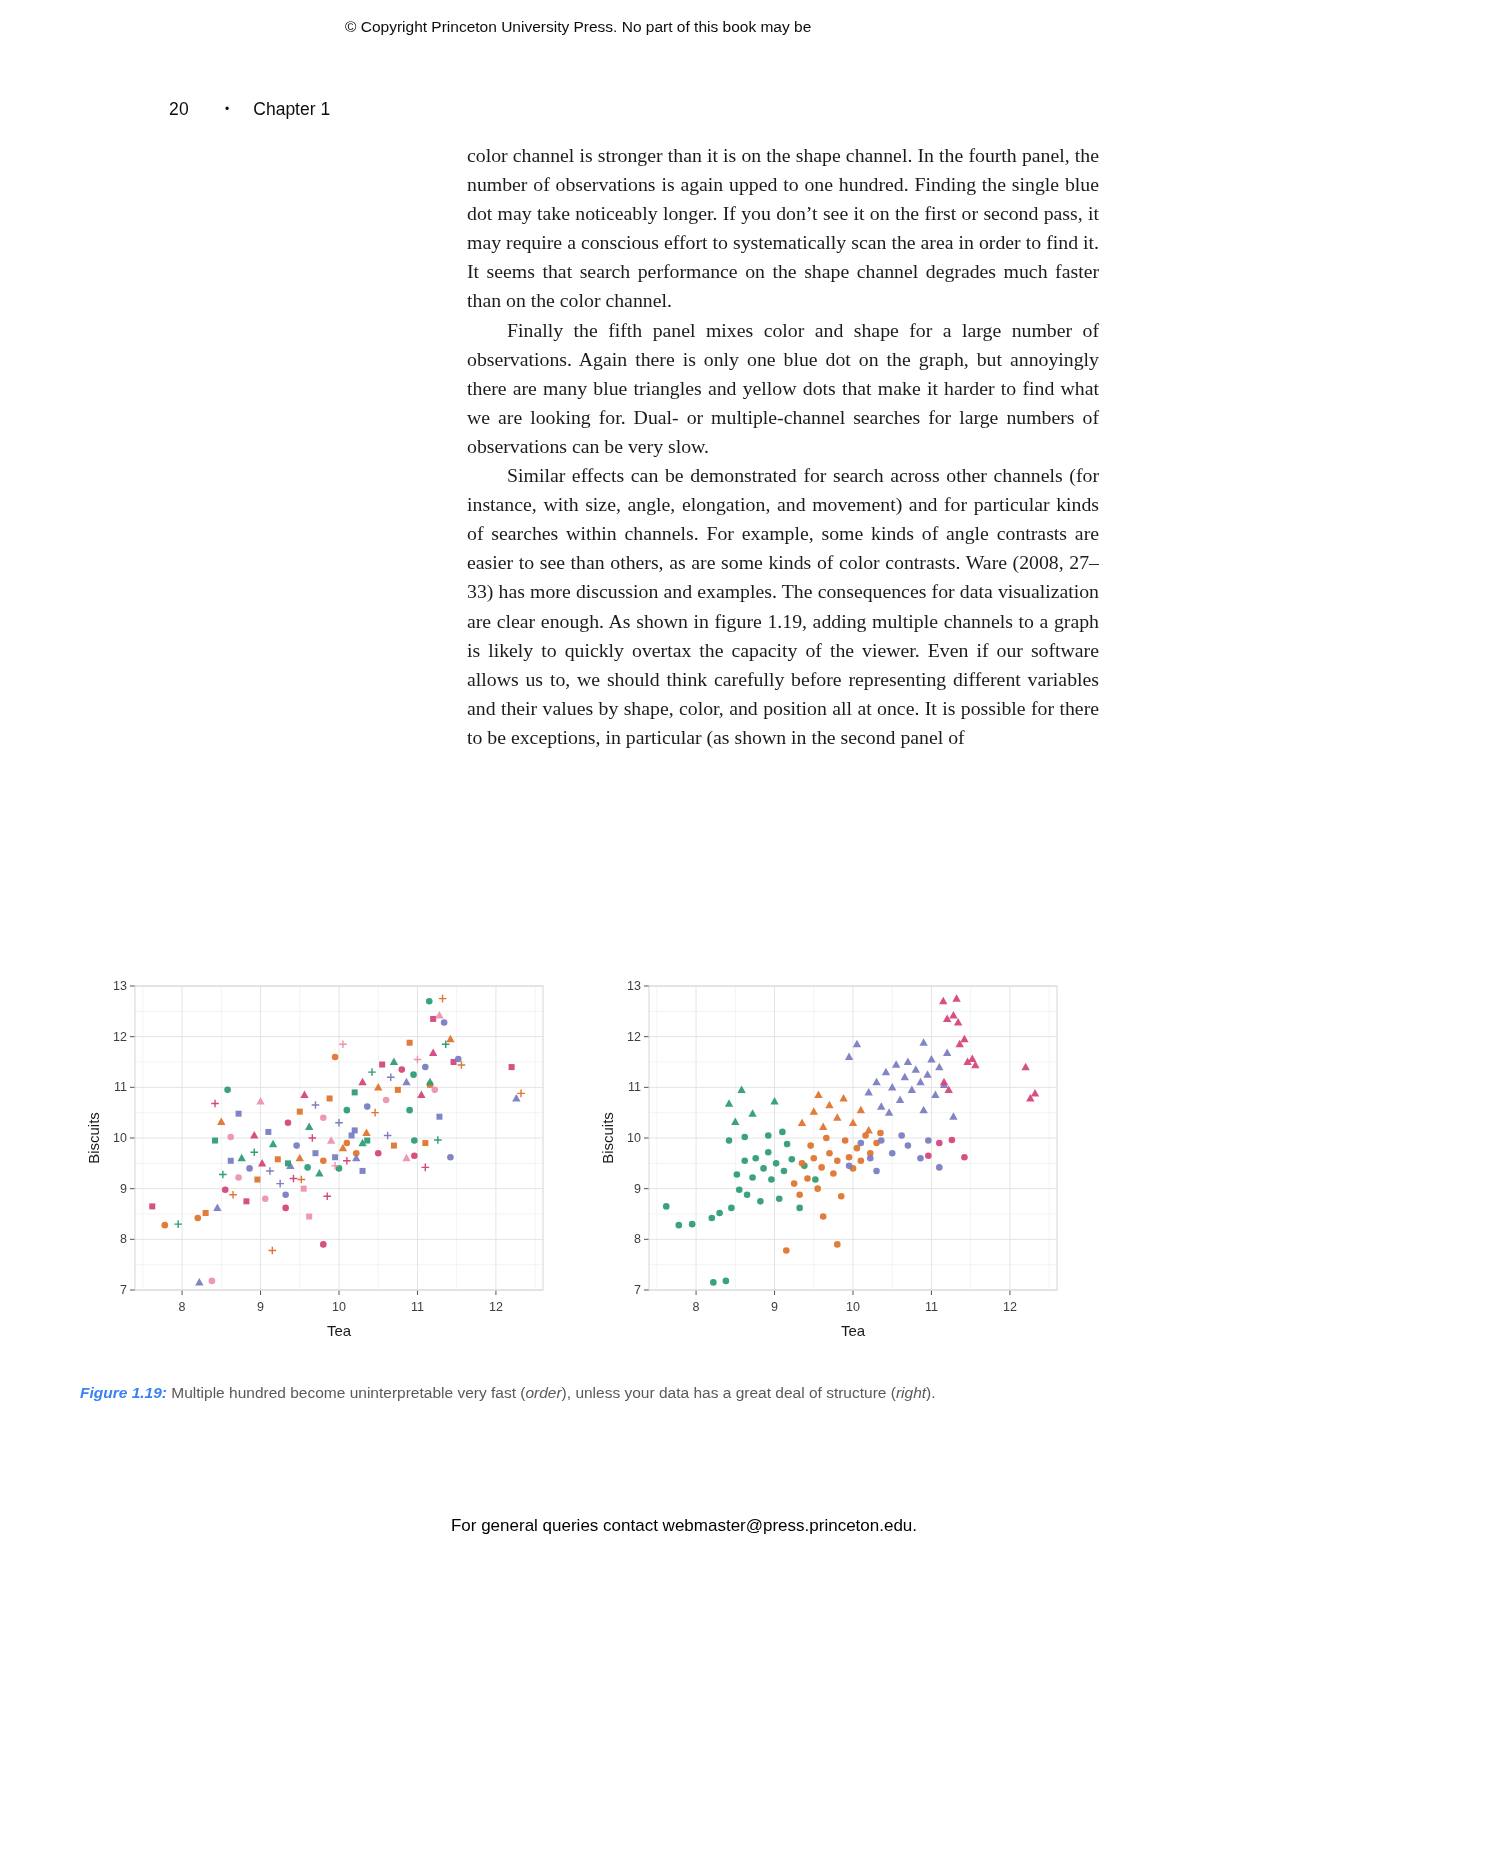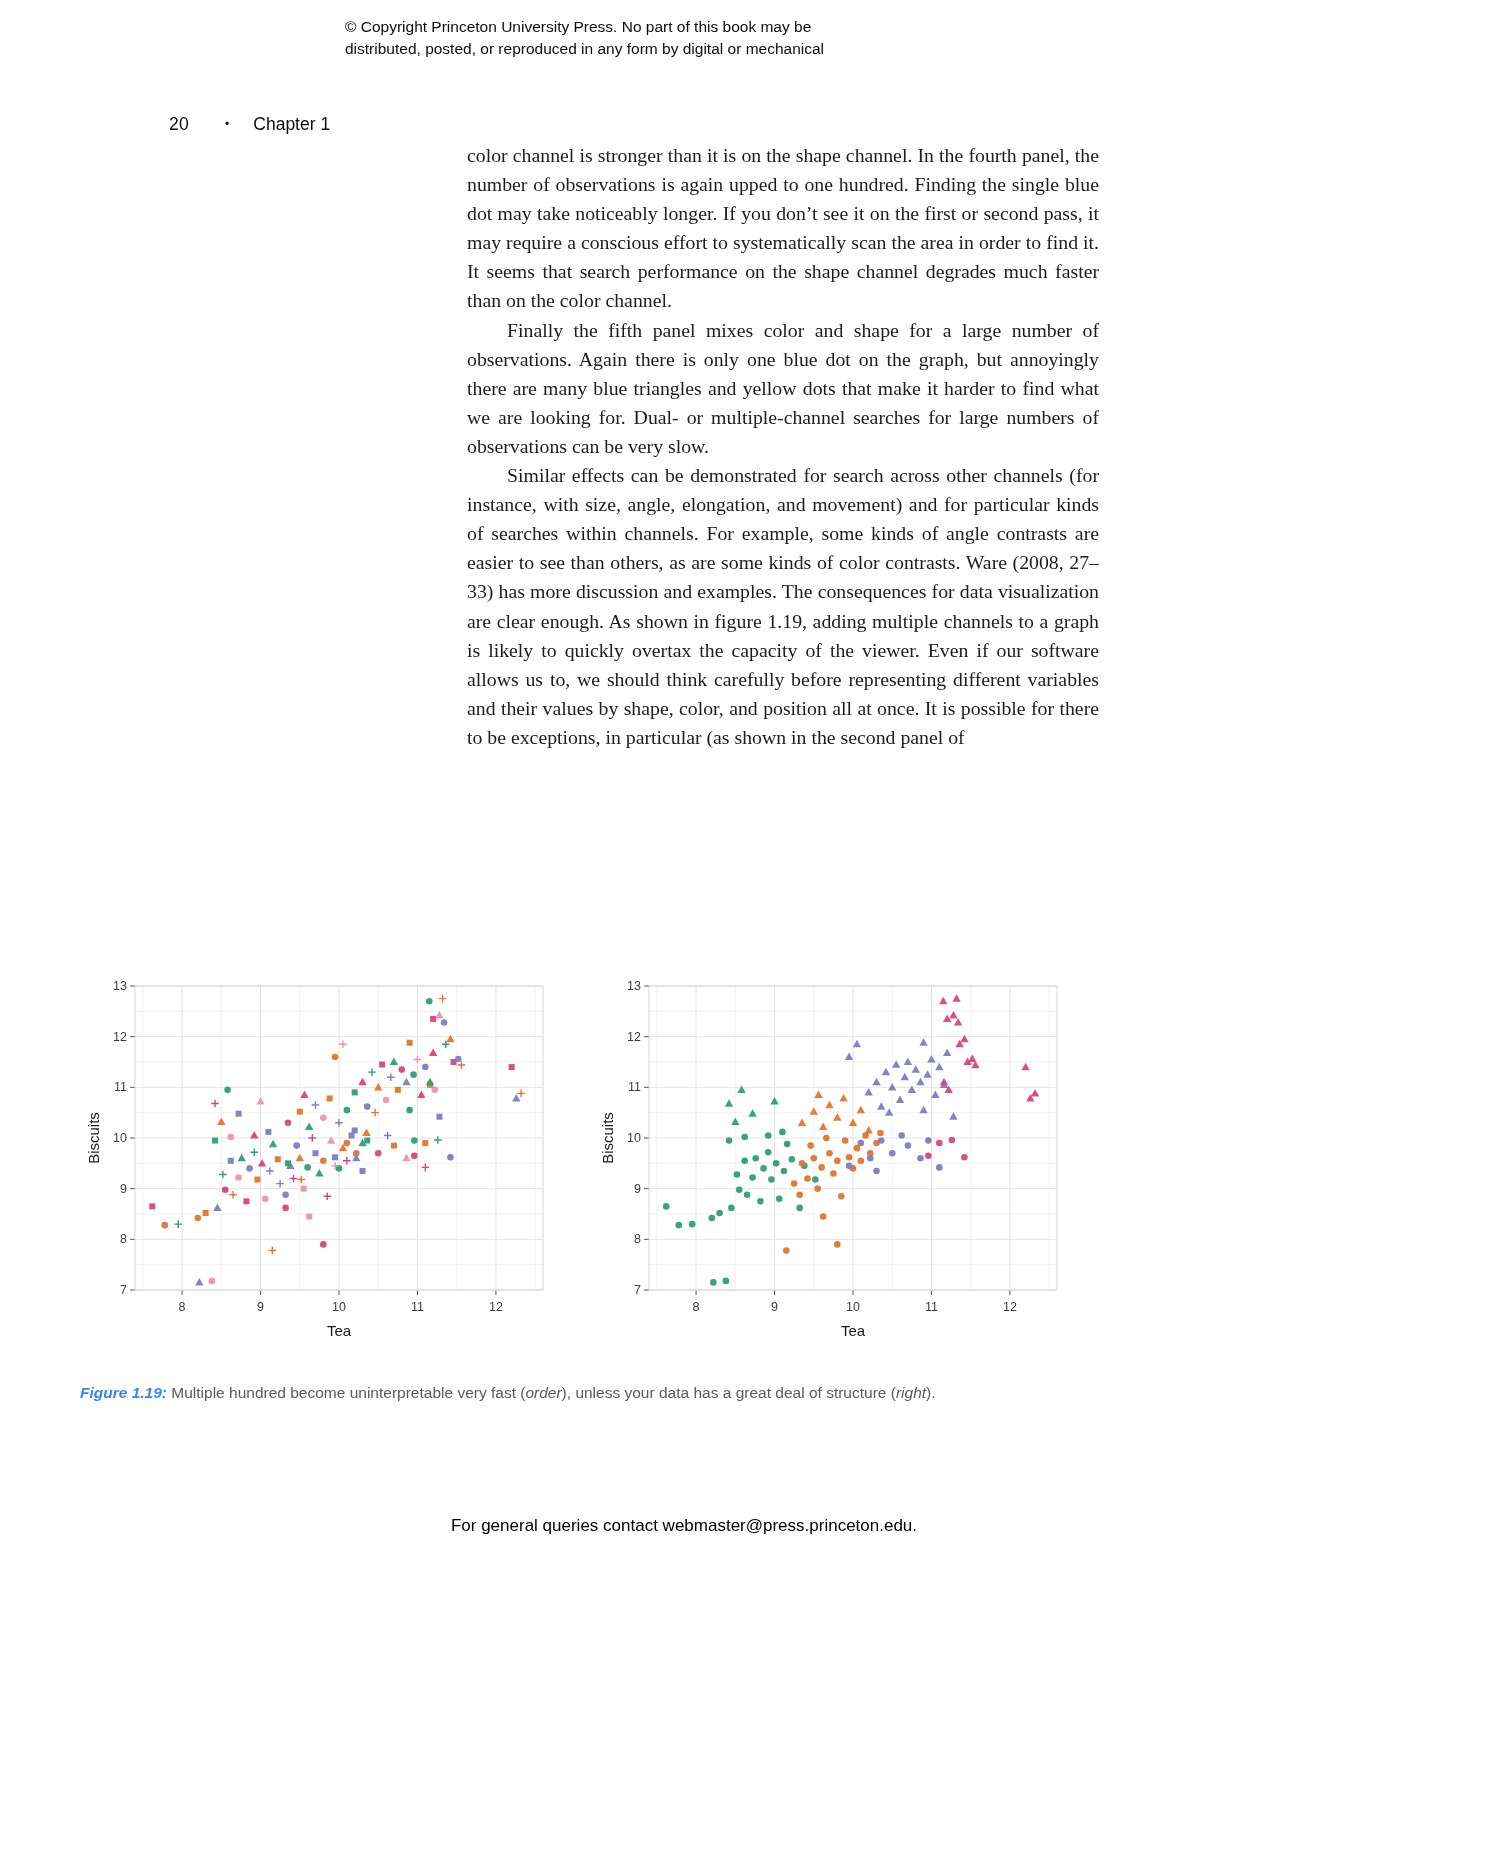--- a/index.html
+++ b/index.html
@@ -1,21 +1,21 @@
 <!DOCTYPE html>
 <html><head>
 <meta charset="utf-8">
 <style>
   html,body{margin:0;padding:0;background:#ffffff;}
   .page{position:relative;width:1368px;height:1875px;background:#ffffff;overflow:hidden;
         font-family:"Liberation Serif", serif;color:#1a1a1a;}
   .copyright{position:absolute;left:345px;top:16px;width:600px;
              font-family:"Liberation Sans", sans-serif;font-size:15.5px;line-height:21.5px;color:#0d0d0d;}
   .runhead{position:absolute;left:169px;top:99px;font-family:"Liberation Sans", sans-serif;
-           font-size:17.5px;color:#0d0d0d;margin-top:15px;}
+           font-size:17.5px;color:#0d0d0d;}
   .runhead .num{letter-spacing:.3px;}
   .runhead .dot{display:inline-block;margin:0 24px 0 36px;font-size:12px;vertical-align:2px;}
   .body-text{position:absolute;left:467px;top:141px;width:632px;
              font-size:19.8px;line-height:29.1px;text-align:justify;color:#1c1c1c;}
   .body-text p{margin:0;}
   .body-text p.indent{text-indent:40px;}
   .figure{position:absolute;left:85px;top:972px;display:flex;gap:44px;}
   .figure svg{display:block;}
   .caption{position:absolute;left:80px;top:1384px;width:1100px;
            font-family:"Liberation Sans", sans-serif;font-size:15.5px;color:#5a5a5a;}
@@ -24,21 +24,20 @@
   .footer{position:absolute;left:0;top:1516px;width:100%;text-align:center;
           font-family:"Liberation Sans", sans-serif;font-size:17px;color:#000;}
 </style>
 </head>
 <body>
 
 <div class="page">
 
   <div class="copyright">
     <div>© Copyright Princeton University Press. No part of this book may be</div>
-    <div>distributed, posted, or reproduced in any form by digital or mechanical</div>
   </div>
 
   <div class="runhead">
     <span class="num">20</span><span class="dot">•</span><span>Chapter 1</span>
   </div>
 
   <div class="body-text">
     <p>color channel is stronger than it is on the shape channel. In the fourth panel, the number of observations is again upped to one hundred. Finding the single blue dot may take noticeably longer. If you don’t see it on the first or second pass, it may require a conscious effort to systematically scan the area in order to find it. It seems that search performance on the shape channel degrades much faster than on the color channel.</p>
     <p class="indent">Finally the fifth panel mixes color and shape for a large number of observations. Again there is only one blue dot on the graph, but annoyingly there are many blue triangles and yellow dots that make it harder to find what we are looking for. Dual- or multiple-channel searches for large numbers of observations can be very slow.</p>
     <p class="indent">Similar effects can be demonstrated for search across other channels (for instance, with size, angle, elongation, and movement) and for particular kinds of searches within channels. For example, some kinds of angle contrasts are easier to see than others, as are some kinds of color contrasts. Ware (2008, 27–33) has more discussion and examples. The consequences for data visualization are clear enough. As shown in figure 1.19, adding multiple channels to a graph is likely to quickly overtax the capacity of the viewer. Even if our software allows us to, we should think carefully before representing different variables and their values by shape, color, and position all at once. It is possible for there to be exceptions, in particular (as shown in the second panel of</p>

